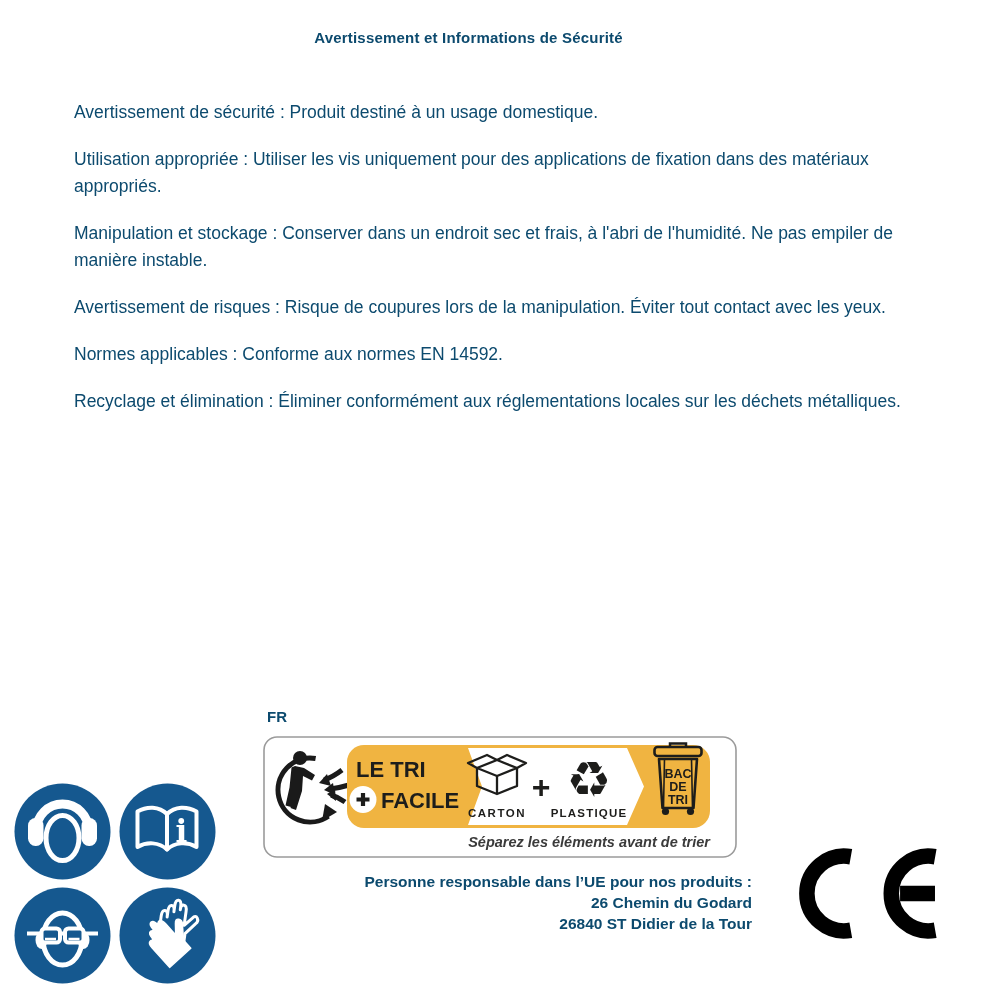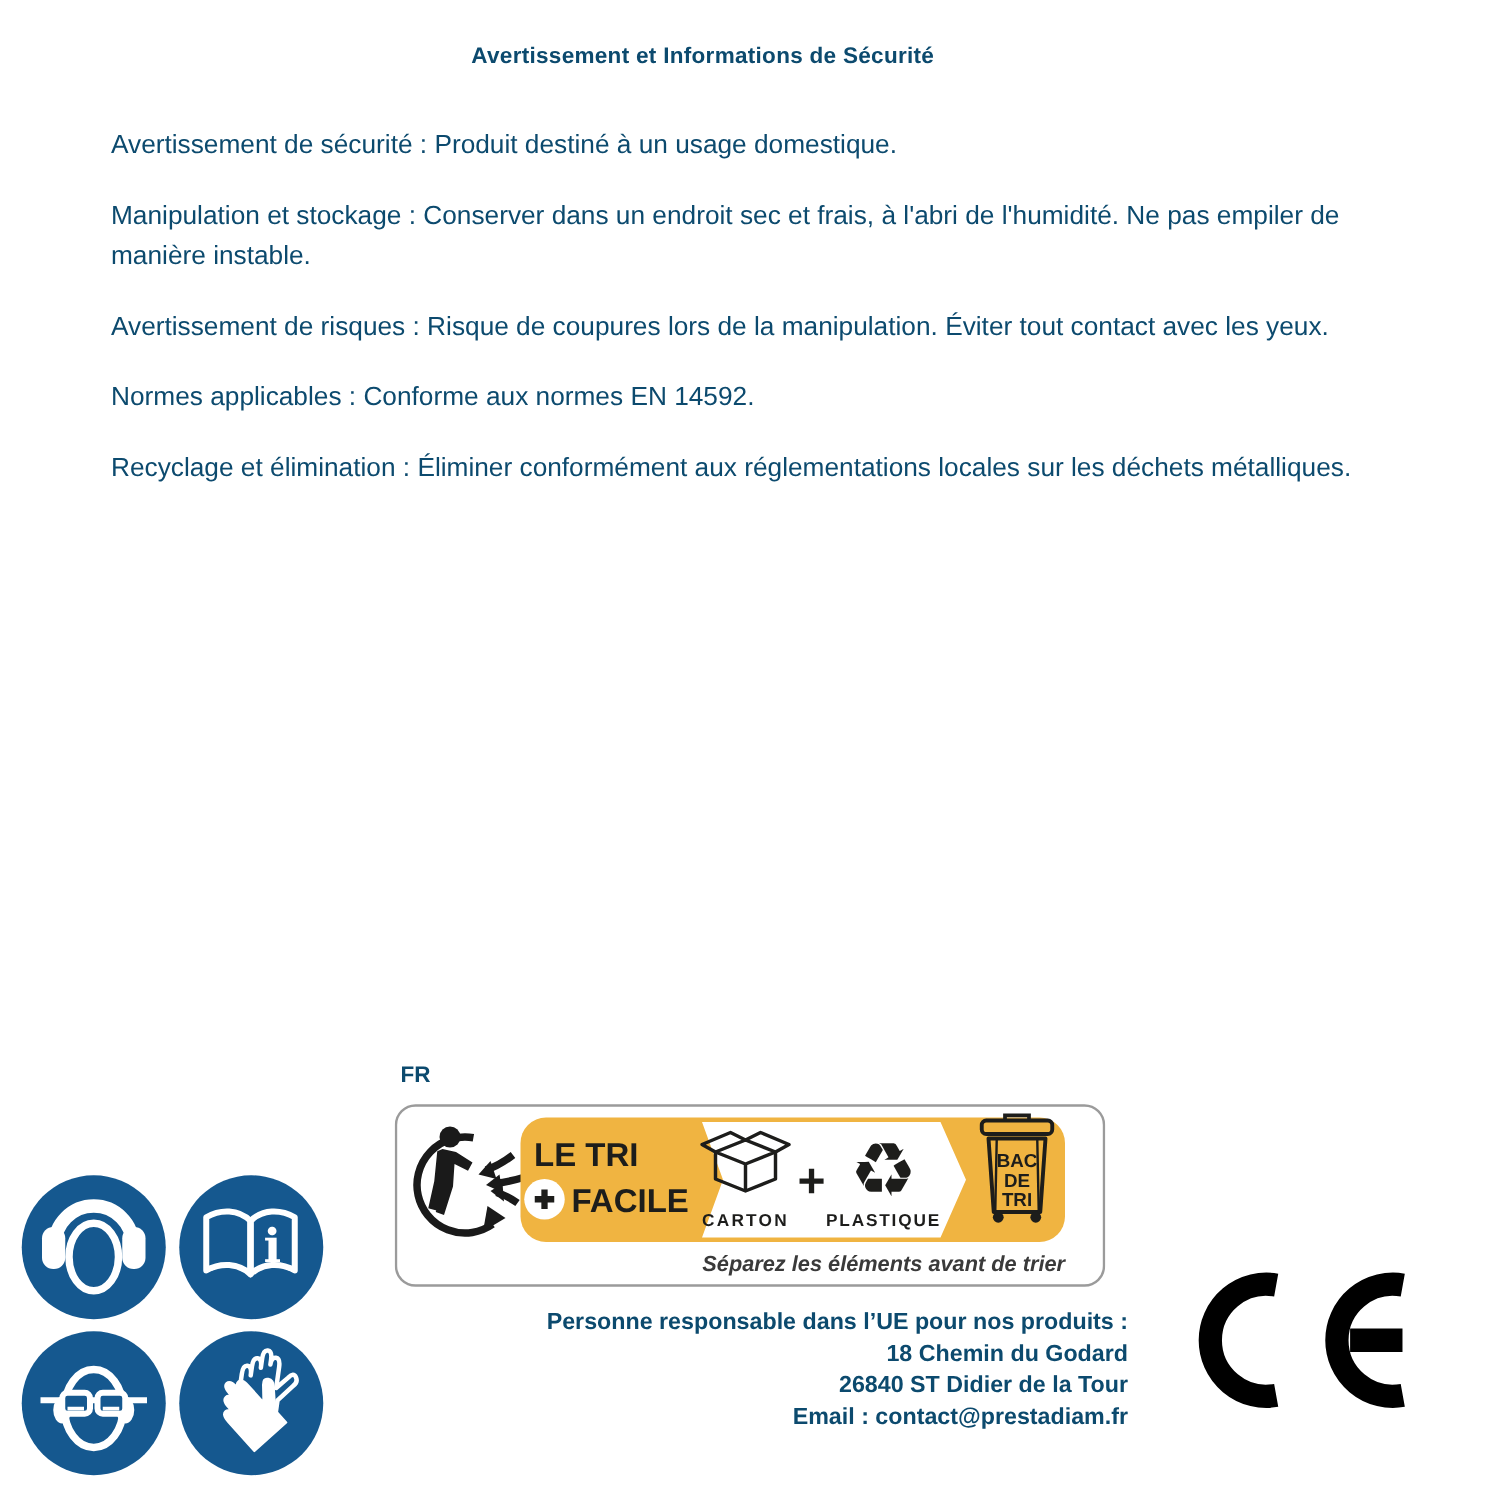--- a/index.html
+++ b/index.html
@@ -1,40 +1,41 @@
 <!DOCTYPE html>
 <html><head>
 <meta charset="utf-8">
 <style>
   html,body{margin:0;padding:0;background:#fff;}
   .page{position:relative;width:894px;height:1005px;background:#ffffff;overflow:hidden;
         font-family:"Liberation Sans",sans-serif;color:#0c4a6e;padding-left:43px;}
   .doc-title{position:absolute;top:29px;left:0;width:100%;text-align:center;
              font-size:15px;font-weight:bold;letter-spacing:.2px;}
   .body-text{position:absolute;top:83px;left:74px;width:886px;font-size:17.5px;line-height:27px;}
-  .body-text p{margin:0 0 20px 0;}
+  .body-text p{margin:16px 0 20px 0;}
   .fr-label{position:absolute;top:708px;left:267px;font-size:15px;font-weight:bold;}
   .banner{position:absolute;top:736px;left:263px;width:474px;height:122px;}
   .address{position:absolute;top:871px;left:252px;width:500px;text-align:right;
            font-weight:bold;font-size:15.5px;line-height:21px;}
   .icons-grid{position:absolute;top:783px;left:14px;display:grid;
               grid-template-columns:97px 97px;grid-auto-rows:97px;gap:7px 8px;}
   .icons-grid svg{display:block;}
   .ce-mark{position:absolute;top:845px;left:797px;}
   .svgtxt{font-family:"Liberation Sans",sans-serif;}
 </style>
 </head>
 <body>
 
 <div class="page">
 
   <div class="doc-title">Avertissement et Informations de Sécurité</div>
 
   <div class="body-text">
     <p>Avertissement de sécurité : Produit destiné à un usage domestique.</p>
+    <p>Utilisation appropriée : Utiliser les vis uniquement pour des applications de fixation dans des matériaux appropriés.</p>
     <p>Manipulation et stockage : Conserver dans un endroit sec et frais, à l'abri de l'humidité. Ne pas empiler de manière instable.</p>
     <p>Avertissement de risques : Risque de coupures lors de la manipulation. Éviter tout contact avec les yeux.</p>
     <p>Normes applicables : Conforme aux normes EN 14592.</p>
     <p>Recyclage et élimination : Éliminer conformément aux réglementations locales sur les déchets métalliques.</p>
   </div>
 
   <div class="icons-grid">
 
     <svg width="97" height="97" viewBox="0 0 97 97">
       <circle cx="48.5" cy="48.5" r="48" fill="#15588F"></circle>
@@ -127,23 +128,22 @@
       <text class="svgtxt" x="0" y="42" text-anchor="middle" font-size="12.5" font-weight="bold" fill="#1d1d1b">BAC</text>
       <text class="svgtxt" x="0" y="55" text-anchor="middle" font-size="12.5" font-weight="bold" fill="#1d1d1b">DE</text>
       <text class="svgtxt" x="0" y="68" text-anchor="middle" font-size="12.5" font-weight="bold" fill="#1d1d1b">TRI</text>
     </g>
 
     <text class="svgtxt" x="447" y="111" text-anchor="end" font-size="14.5" font-style="italic" font-weight="bold" fill="#3a3a3a">Séparez les éléments avant de trier</text>
   </svg>
 
   <div class="address">
     <div>Personne responsable dans l’UE pour nos produits :</div>
-    <div>18 Chemin du Godard</div>
+    <div>26 Chemin du Godard</div>
     <div>26840 ST Didier de la Tour</div>
-    <div>Email : contact@prestadiam.fr</div>
   </div>
 
   <svg class="ce-mark" width="146" height="97" viewBox="0 0 146 100">
     <g fill="none" stroke="#000" stroke-width="16">
       <path d="M53.2,12.1 A38.5,38.5 0 1 0 53.2,87.9"></path>
       <path d="M140.2,12.1 A38.5,38.5 0 1 0 140.2,87.9"></path>
       <path d="M104,50 H140"></path>
     </g>
   </svg>
 

